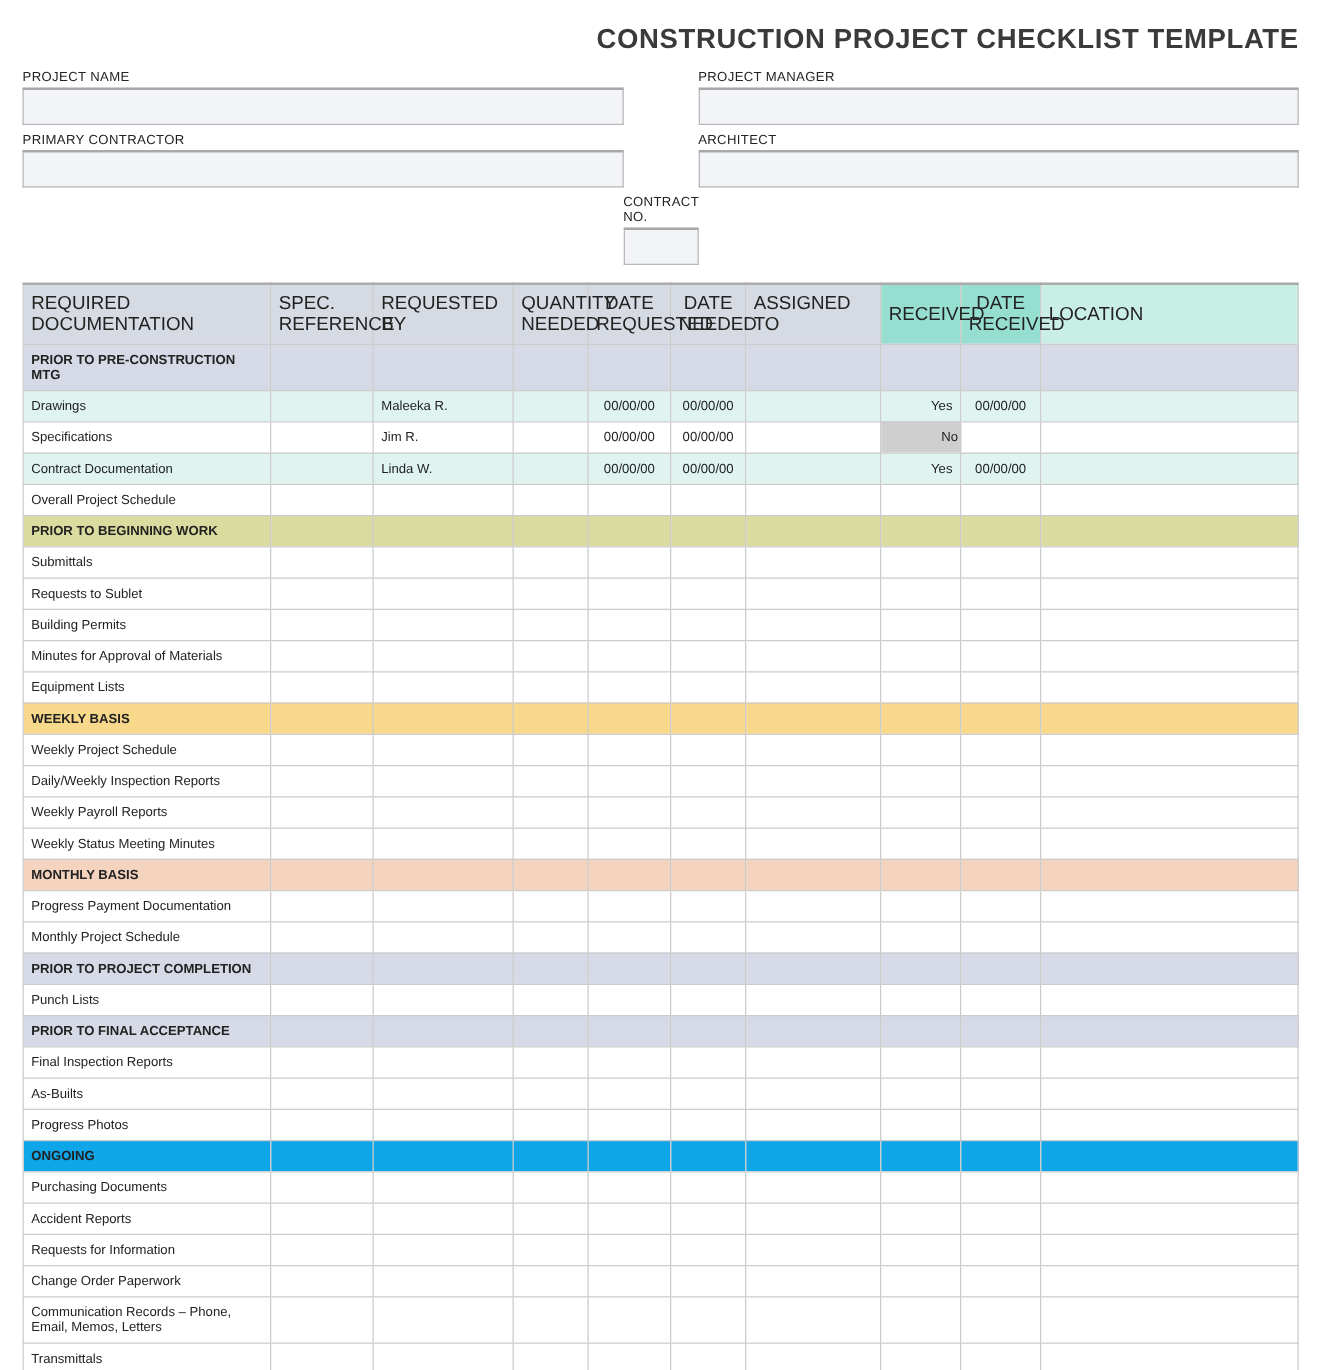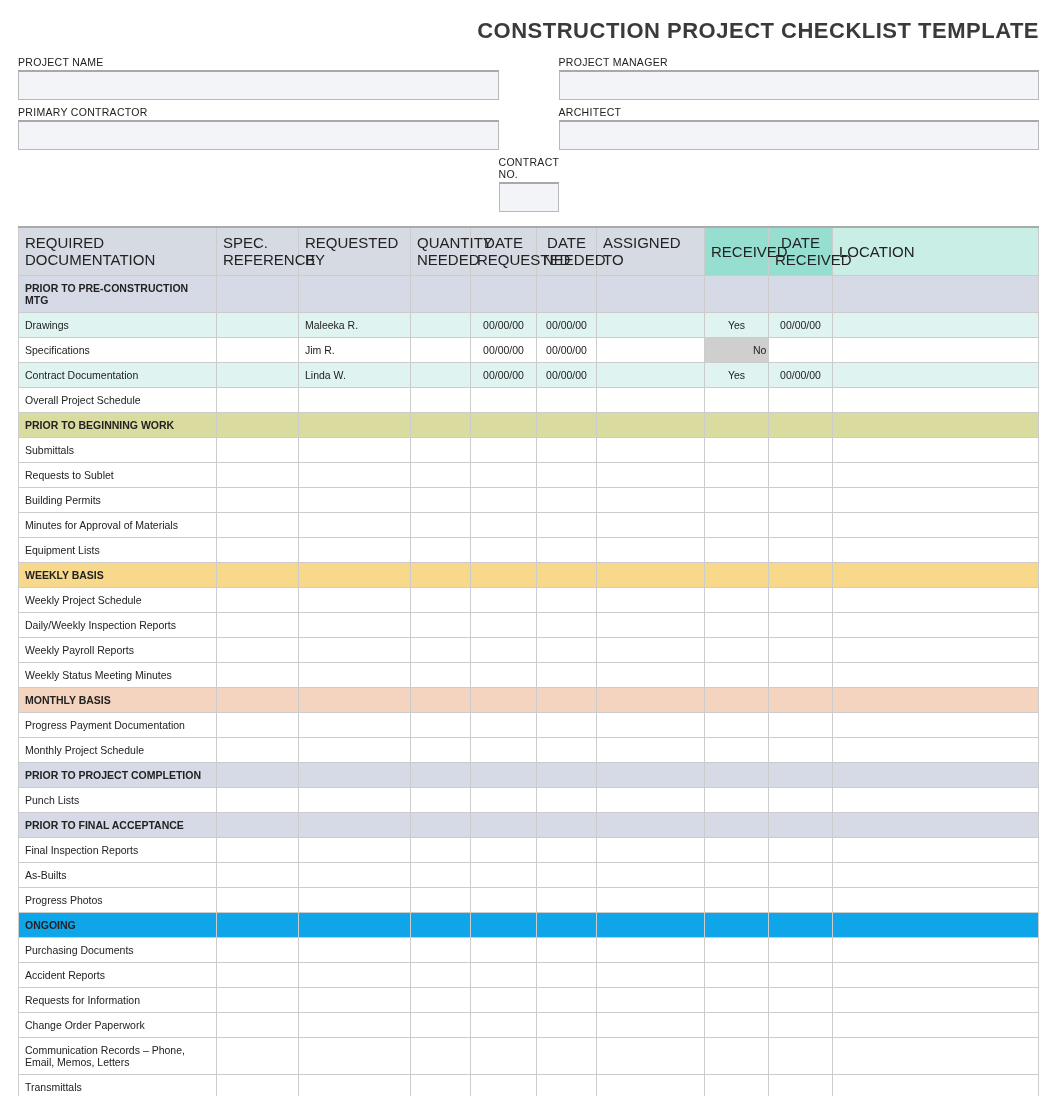--- a/index.html
+++ b/index.html
@@ -74,21 +74,21 @@
   .hdr-teal { background: #96dfd0; }
   .hdr-tealL { background: #c9eee6; }
 
   .sec-lav td { background: #d6dae6; font-weight: 700; }
   .sec-olive td { background: #dadb9f; font-weight: 700; }
   .sec-yellow td { background: #f8d88a; font-weight: 700; }
   .sec-peach td { background: #f5d4bf; font-weight: 700; }
   .sec-grey td { background: #0ea5e9; font-weight: 700; }
 
   .row-pale td { background: #dff4f1; }
-  .received-yes { background: #96dfd0; text-align: center; }
+  .received-yes { background: #96dfd0; text-align: right; }
   .received-no { background: #cfcfcf; text-align: center; padding-left: 48px; }
 </style>
 </head>
 <body>
 
 <h1>CONSTRUCTION PROJECT CHECKLIST TEMPLATE</h1>
 
 <div class="info-grid">
   <div class="info-field">
     <span class="info-label">PROJECT NAME</span>

